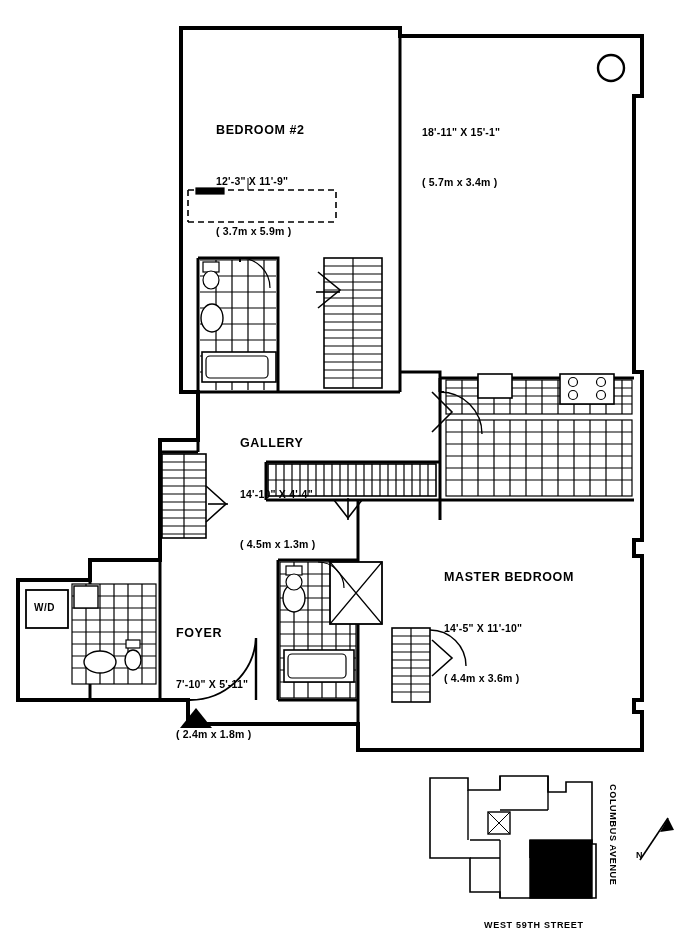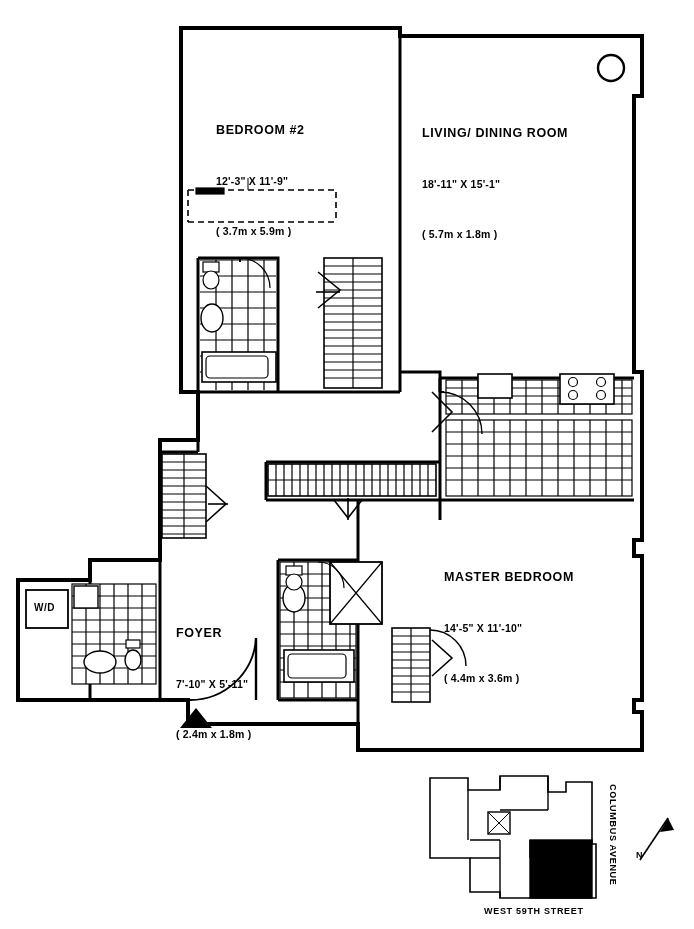--- a/index.html
+++ b/index.html
@@ -61,20 +61,21 @@
     white-space: pre;
     text-align: center;
     line-height: 1.25;
   }
   .street-lbl {
     position: absolute;
     font-size: 9px;
     font-weight: bold;
     letter-spacing: 0.7px;
     white-space: pre;
+    margin-top: 14px;
   }
   .vertical-lbl {
     position: absolute;
     font-size: 9px;
     font-weight: bold;
     letter-spacing: 0.7px;
     white-space: pre;
     writing-mode: vertical-rl;
     text-orientation: mixed;
   }
@@ -289,25 +290,29 @@
     </g>
   </svg>
 
   <div class="lbl" style="left:216px; top:85px; width:170px;">
     <span class="name">BEDROOM #2</span>
     <span class="dim">12'-3" X 11'-9"</span>
     <span class="dim2">( 3.7m x 5.9m )</span>
   </div>
 
   <div class="lbl" style="left:422px; top:88px; width:200px;">
-    <span class="name">LIVING/ DINING ROOM</span>
     <span class="dim">18'-11" X 15'-1"</span>
-    <span class="dim2">( 5.7m x 1.8m )</span>
-  </div>
-
+    <span class="dim2">( 5.7m x 3.4m )</span>
+  </div>
+
+  <div class="lbl" style="left:240px; top:398px; width:170px;">
+    <span class="name">GALLERY</span>
+    <span class="dim">14'-10" X 4'-4"</span>
+    <span class="dim2">( 4.5m x 1.3m )</span>
+  </div>
 
   <div class="lbl" style="left:444px; top:532px; width:206px;">
     <span class="name">MASTER BEDROOM</span>
     <span class="dim">14'-5" X 11'-10"</span>
     <span class="dim2">( 4.4m x 3.6m )</span>
   </div>
 
   <div class="lbl" style="left:176px; top:588px; width:116px;">
     <span class="name">FOYER</span>
     <span class="dim">7'-10" X 5'-11"</span>

